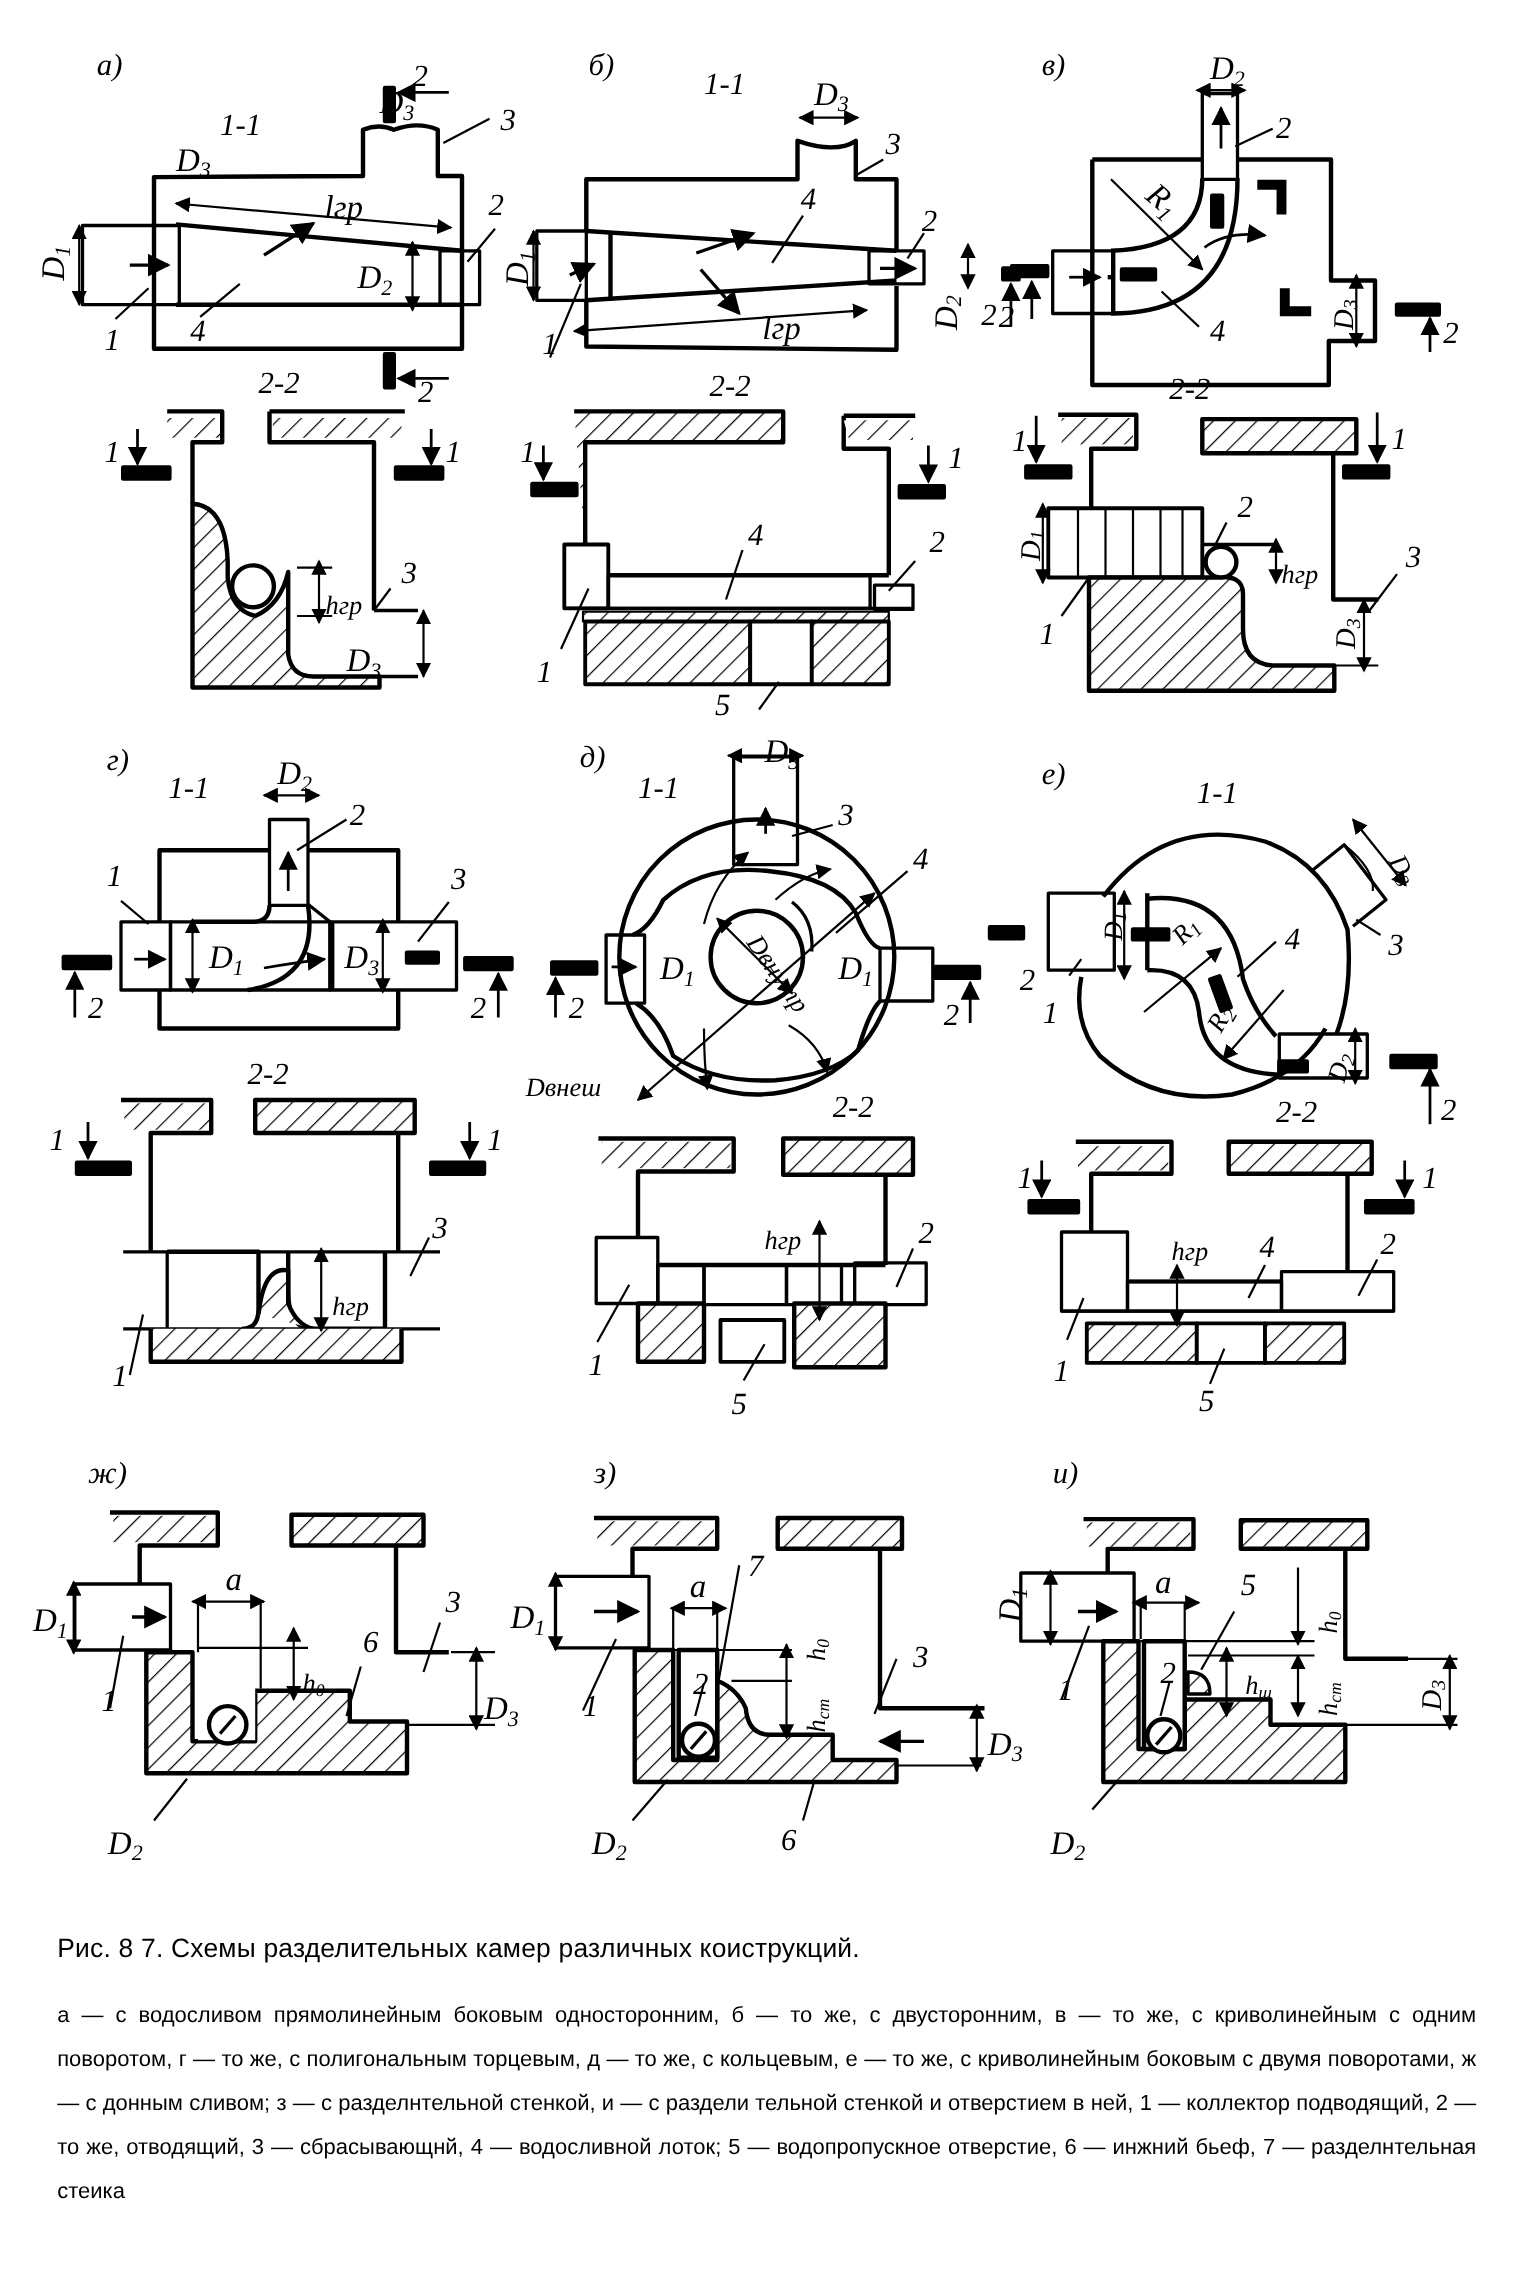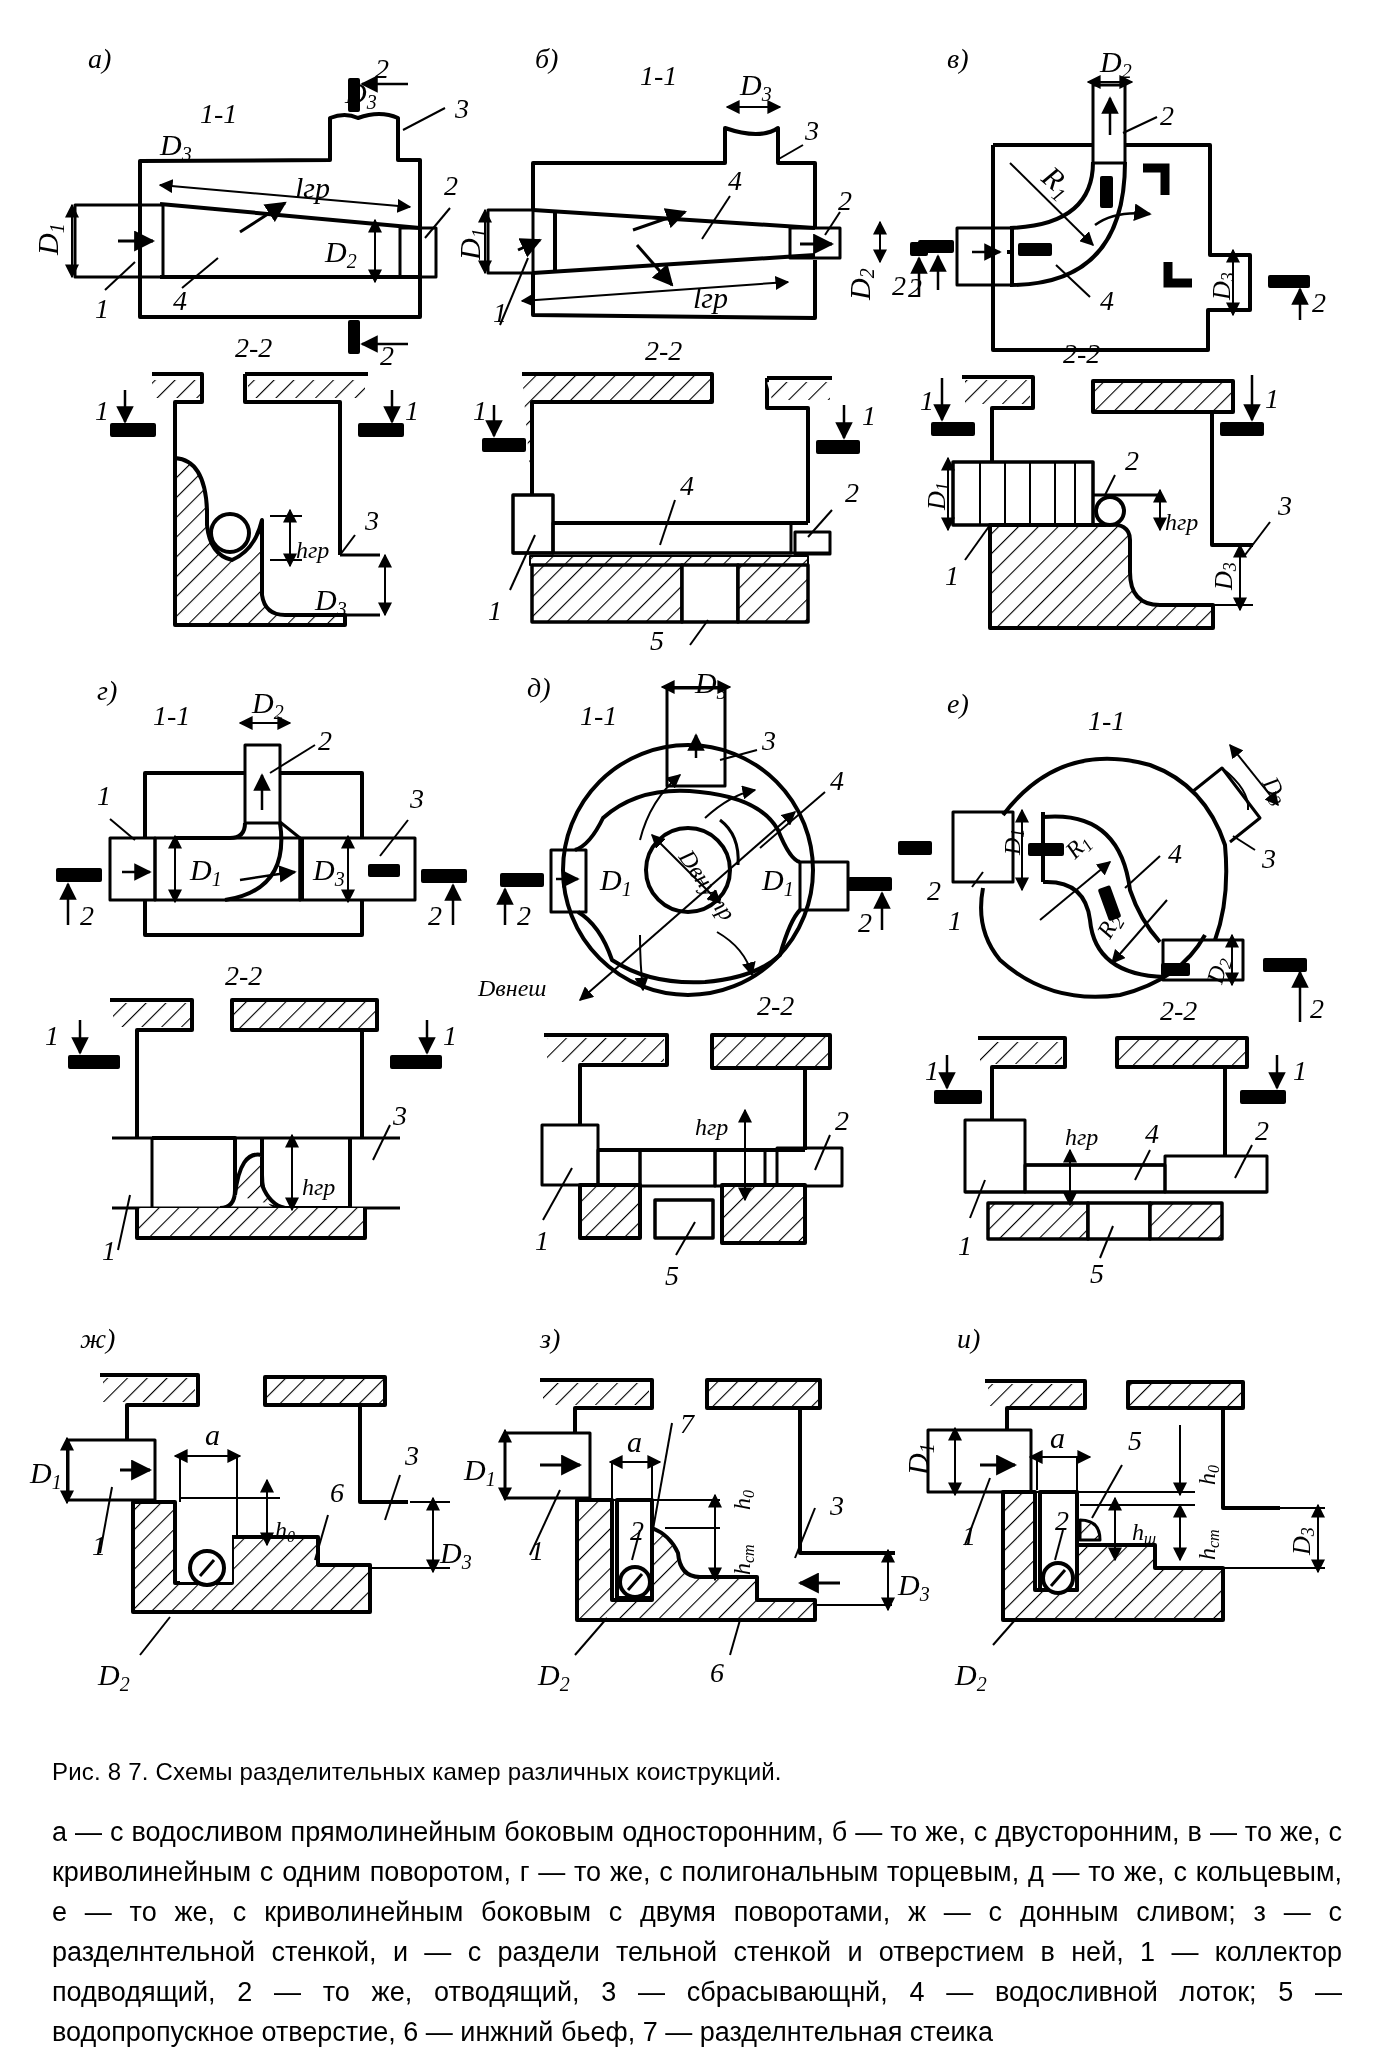--- a/index.html
+++ b/index.html
@@ -1,21 +1,21 @@
 <!DOCTYPE html>
 <html><head>
 <meta charset="utf-8">
 <style>
   html, body { margin:0; padding:0; background:#ffffff; }
   body { width:1389px; height:2063px; position:relative; overflow:hidden; font-family:"Liberation Serif", serif; color:#000; }
   svg.fig { position:absolute; left:0; top:0; }
   svg text { font-family:"Liberation Serif", serif; font-style:italic; fill:#000; }
   .caption { position:absolute; left:52px; width:1290px; font-family:"Liberation Sans", sans-serif; }
   .cap-title { top:1758px; font-size:24px; letter-spacing:0.2px; }
-  .cap-body { top:1812px; font-size:27px; line-height:40px; text-align:justify; }
+  .cap-body { top:1812px; font-size:20px; line-height:40px; text-align:justify; }
 </style>
 </head>
 <body>
 
 <svg class="fig" width="1389" height="1740" viewBox="0 0 1389 1740">
   <defs>
     <pattern id="hatch" patternUnits="userSpaceOnUse" width="14" height="14" patternTransform="rotate(45)">
       <rect width="14" height="14" fill="#fff"></rect>
       <line x1="0" y1="0" x2="0" y2="14" stroke="#000" stroke-width="2.2"></line>
     </pattern>

